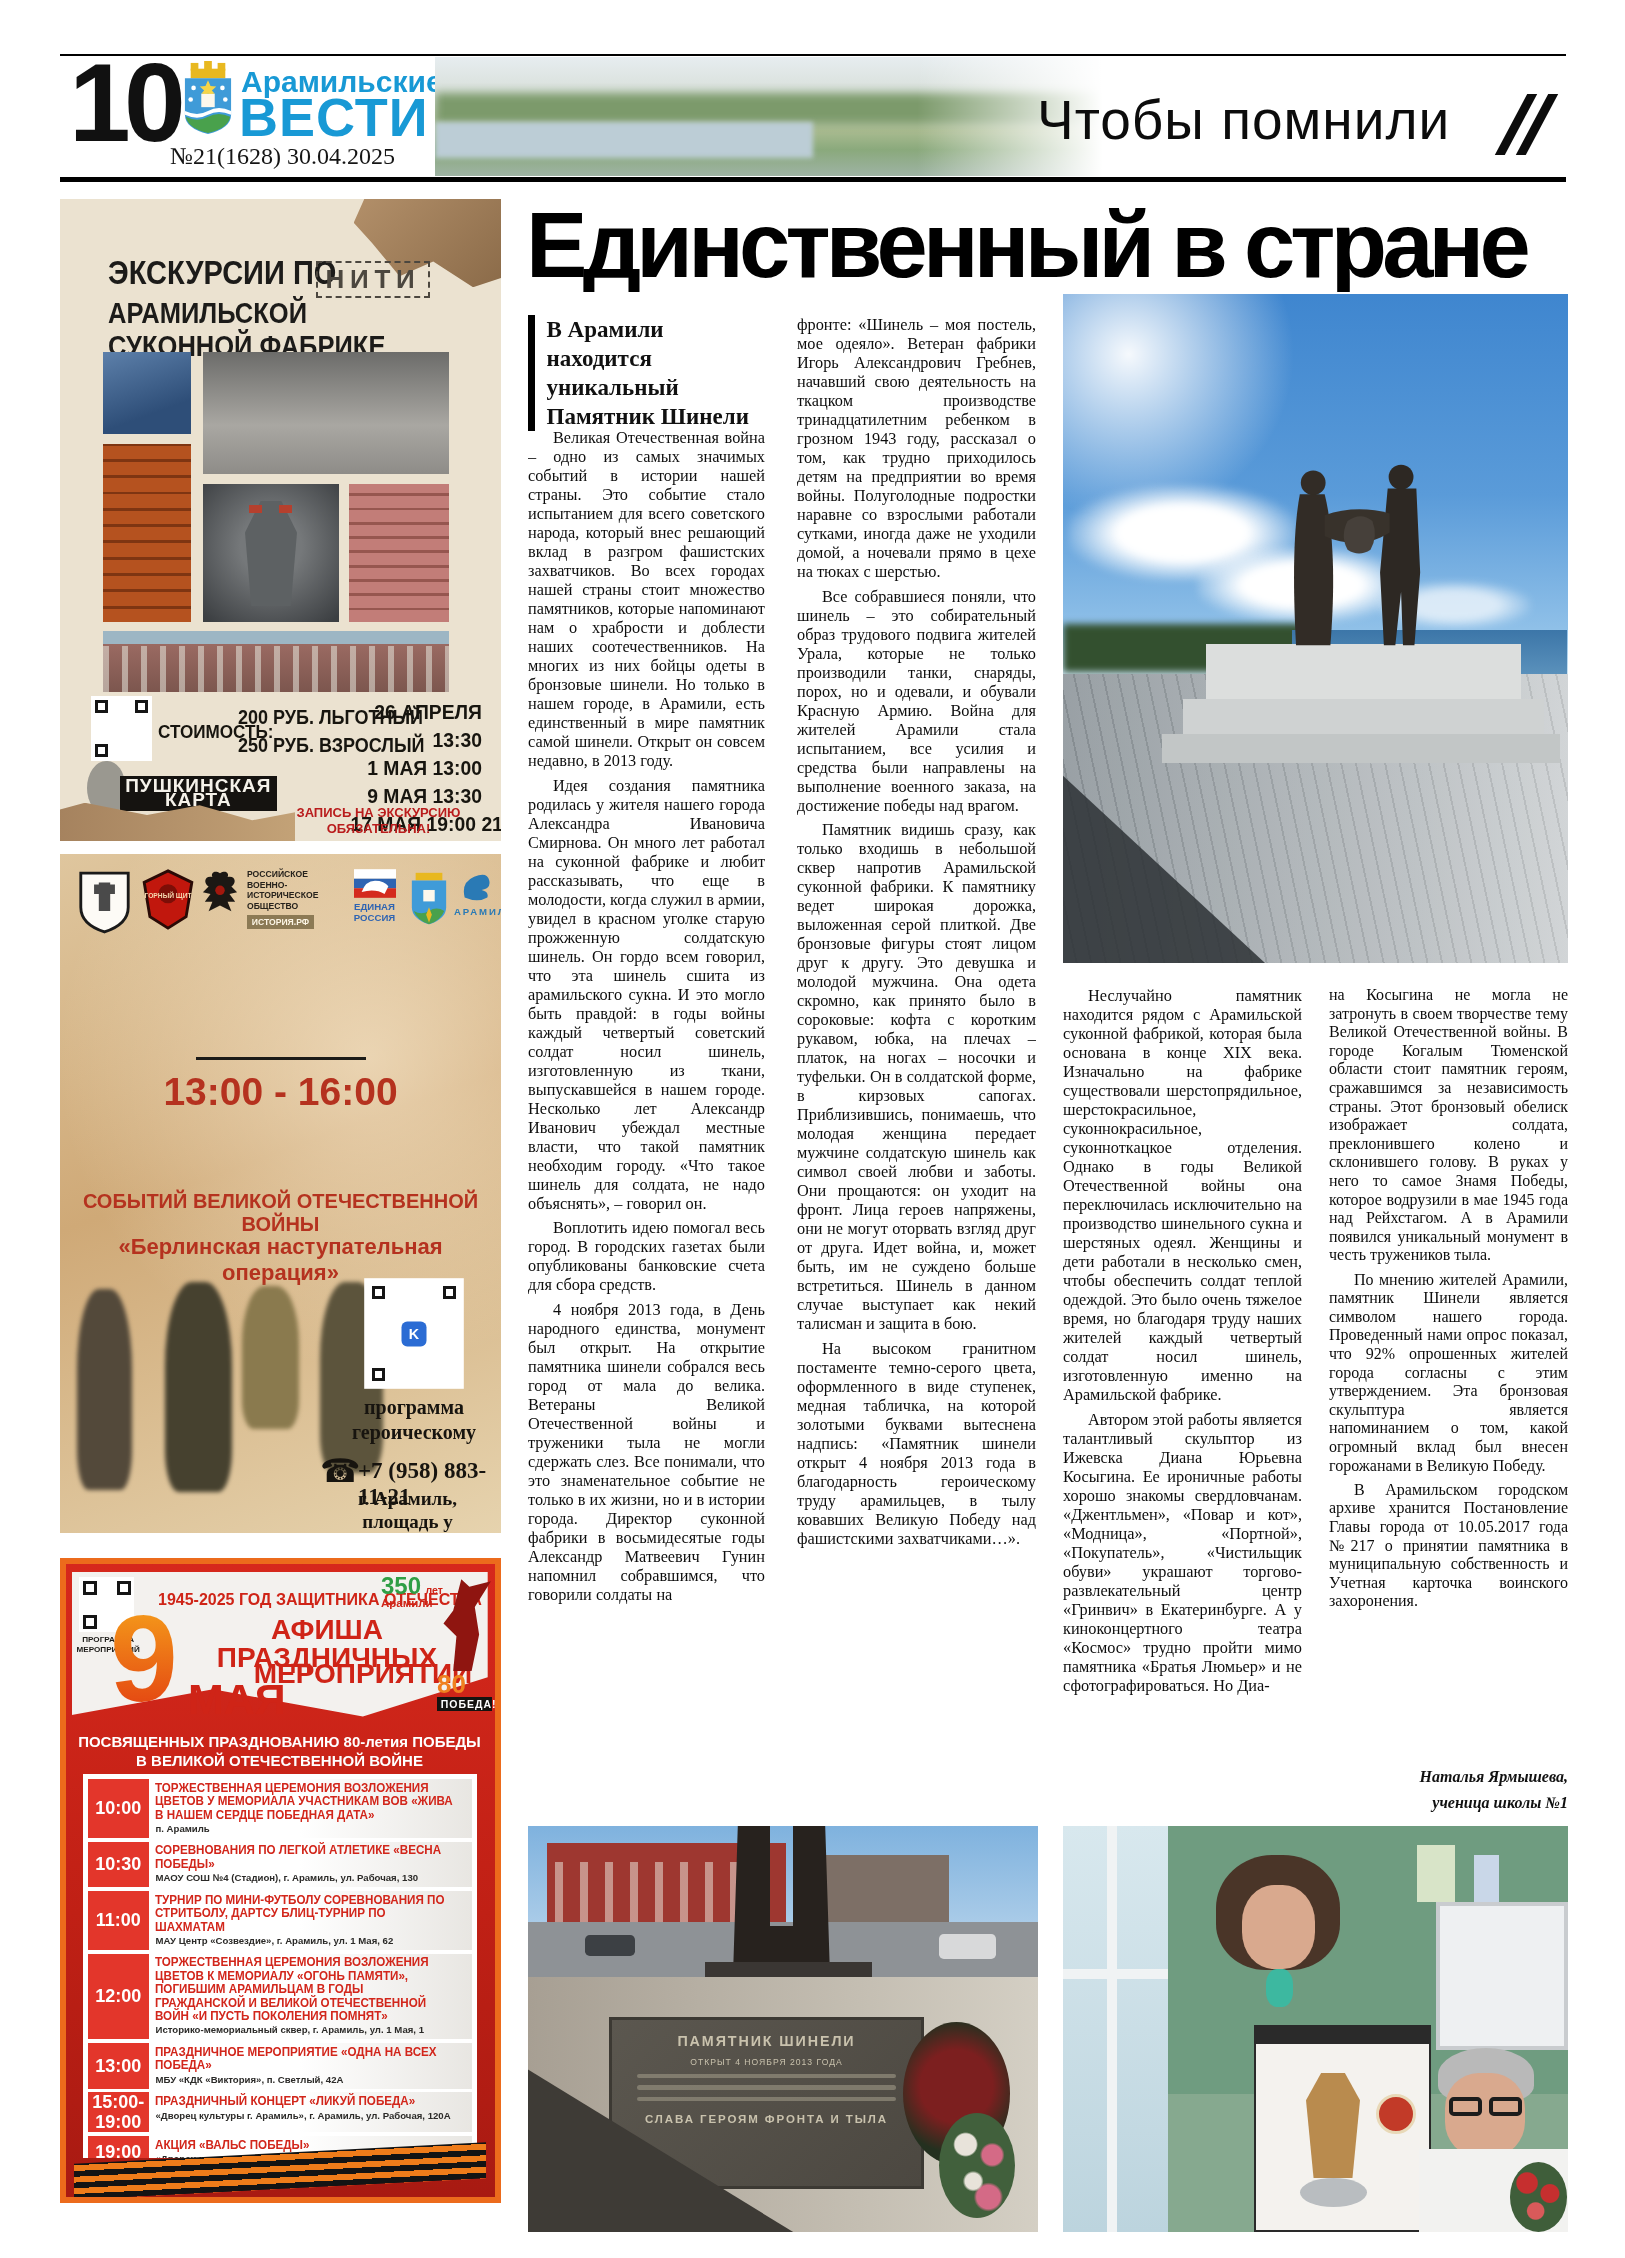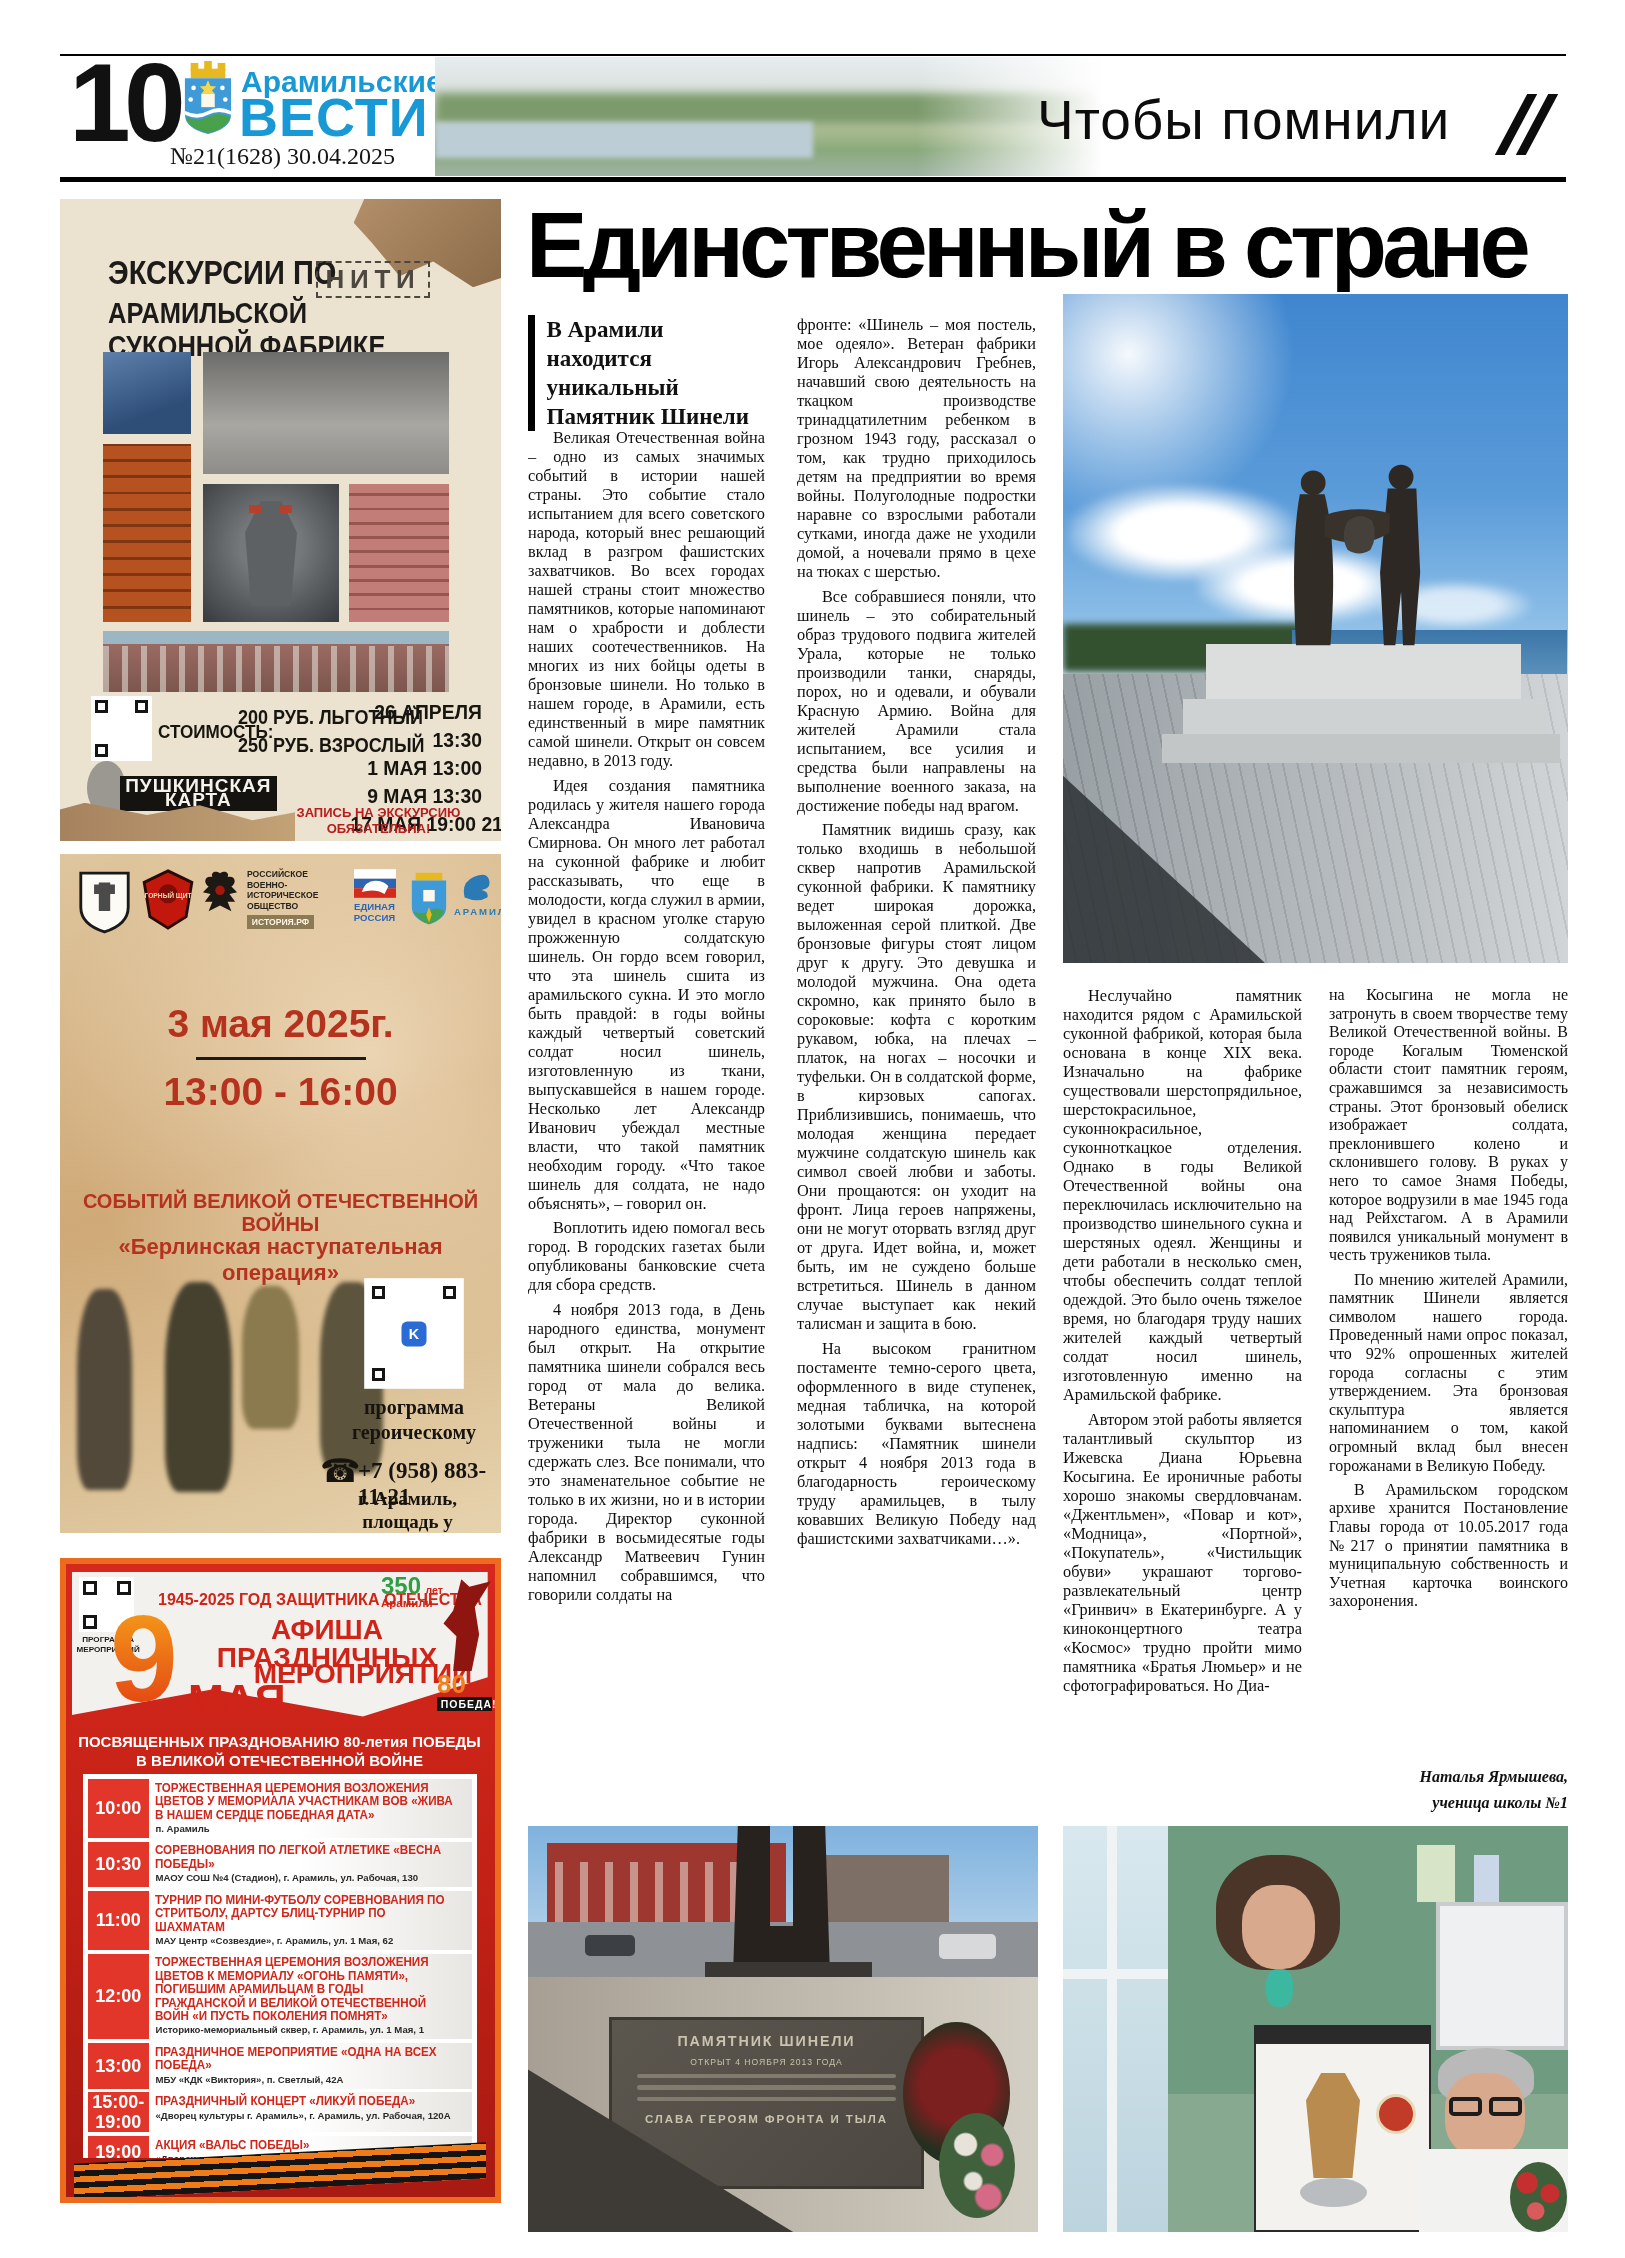--- a/index.html
+++ b/index.html
@@ -243,21 +243,20 @@
           <path d="M22 40 l3 8 -3 8 -3 -8 Z" fill="#e8b820"></path>
         </svg>
     </div>
     <div class="logo-box" style="left:394px;width:44px;text-align:center;">
       <svg width="34" height="32.5" viewBox="0 0 36 34">
           <path d="M6 30 q-4 -16 10 -22 q14 -6 16 4 q2 8 -8 10 q8 2 6 8 q-10 6 -24 0 Z" fill="#2a7ab5"></path>
         </svg>
       <div style="color:#2a7ab5;font-weight:800;font-size:9.6px;letter-spacing:1.9px;">АРАМИЛЬ</div>
     </div>
 
-    <div class="ab p2h red" style="top:148px;font-size:39px;">3 мая 2025г.</div>
     <div class="ab" style="left:136px;top:203px;width:170px;height:2.9px;background:#1c1b18;"></div>
     <div class="ab p2h red" style="top:216px;font-size:39px;">13:00 - 16:00</div>
     <div class="ab p2h red" style="top:336px;font-size:20px;">СОБЫТИЙ ВЕЛИКОЙ ОТЕЧЕСТВЕННОЙ ВОЙНЫ</div>
     <div class="ab p2h red" style="top:380px;font-size:22px;">«Берлинская наступательная операция»</div>
 
     <div class="soldier" style="left:17px;top:435px;width:55px;height:201px;"></div>
     <div class="soldier" style="left:105px;top:428px;width:67px;height:210px;background:#46412f;"></div>
     <div class="soldier" style="left:182px;top:432px;width:57px;height:143px;background:#8a7a4e;"></div>
     <div class="soldier" style="left:260px;top:428px;width:63px;height:191px;background:#5c543c;"></div>
 

